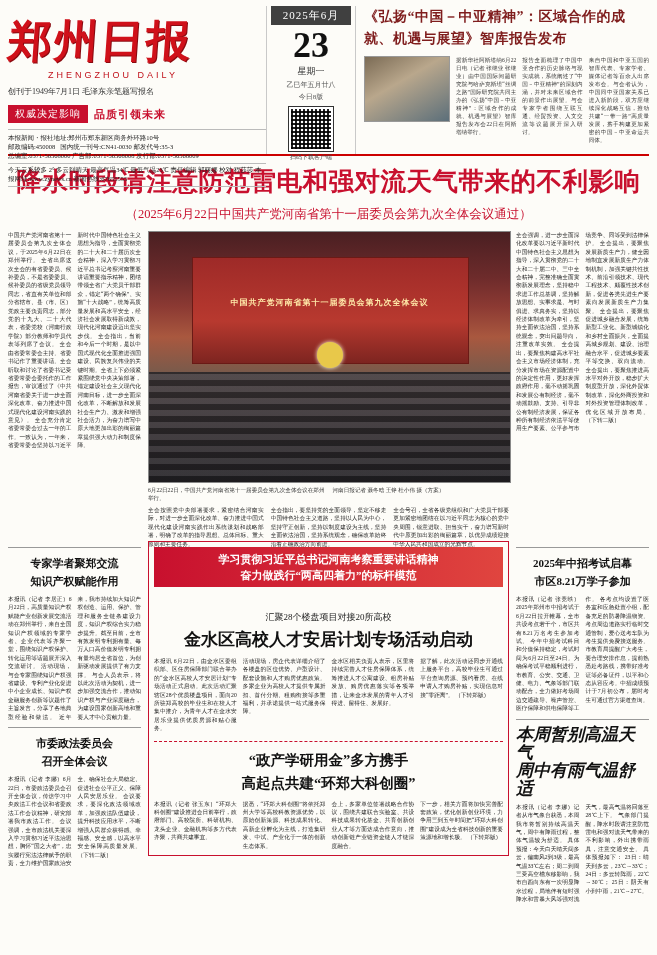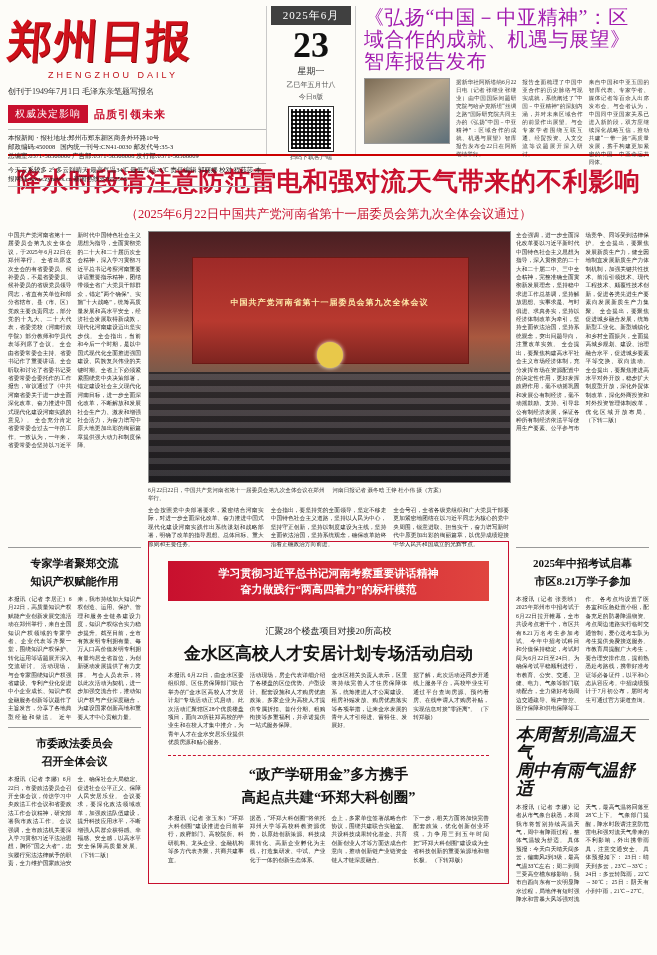--- a/index.html
+++ b/index.html
@@ -35,21 +35,21 @@
   .mh-date .dd{font-size:36px;font-weight:bold;color:#111;line-height:40px;}
   .mh-date .wk{font-size:9px;color:#333;}
   .mh-date .lunar{font-size:7px;color:#555;line-height:10px;margin-top:2px;}
   .mh-date .qr{width:40px;height:40px;margin:5px auto 0;background:
      repeating-linear-gradient(90deg,#222 0 2px,#fff 2px 4px),
      repeating-linear-gradient(0deg,#222 0 2px,#fff 2px 4px);
      background-blend-mode:multiply;border:2px solid #fff;outline:1px solid #333;}
   .mh-date .qrc{font-size:6px;color:#444;margin-top:2px;}
 
   .mh-right{flex:1;padding-left:8px;}
-  .mh-head{font-size:20px;font-weight:normal;line-height:22px;letter-spacing:0.5px;color:#a21caf;}
+  .mh-head{font-size:14px;font-weight:bold;line-height:22px;letter-spacing:0.5px;color:#7f1d1d;}
   .mh-body{display:flex;margin-top:6px;gap:6px;}
   .mh-photo{width:84px;height:64px;background:linear-gradient(150deg,#7b6b55 0%,#b9a78c 40%,#5c6f7a 100%);border:1px solid #999;}
   .mh-cols{flex:1;display:flex;gap:6px;font-size:5.6px;line-height:8px;color:#333;text-align:justify;}
   .mh-cols div{flex:1;}
 
   
   .main-head{text-align:center;margin-top:8px;}
   .main-head .t{color:#c8102e;font-weight:bold;font-size:25.5px;letter-spacing:0.5px;font-family:"DejaVu Serif",serif;}
   .main-head .s{color:#c8102e;font-size:12.5px;margin-top:7px;}
 
@@ -73,21 +73,21 @@
 
   
   .lower{display:flex;margin-top:10px;gap:7px;}
   .lw-col{width:133px;}
   .lw-mid{flex:1;}
   .sec-title{text-align:center;font-weight:bold;font-size:11px;line-height:18px;color:#111;}
   .hr-thin{border-top:1px solid #999;margin:6px 0;}
   .hr-dot{border-top:1px dashed #c8102e;margin:8px 0;}
   .lw-text{font-size:5.7px;line-height:8.4px;text-align:justify;color:#222;column-count:2;column-gap:6px;margin-top:5px;}
 
-  .feature{border:1.5px solid #c8102e;padding:19px;}
+  .feature{border:1.5px solid #c8102e;padding:5px;}
   .feat-banner{background:linear-gradient(90deg,#c8102e,#e0453f);color:#fff;text-align:center;font-weight:bold;font-size:11px;line-height:16px;padding:4px 2px;}
   .feat-sub{text-align:center;font-size:9px;margin-top:24px;color:#222;}
   .feat-title{text-align:center;font-weight:bold;font-size:17px;margin-top:4px;color:#111;}
   .feat-cols{display:flex;gap:6px;margin-top:6px;font-size:5.7px;line-height:8.4px;color:#222;text-align:justify;}
   .feat-cols div{flex:1;}
   .feat-title2{text-align:center;font-weight:bold;font-size:14.5px;line-height:21px;color:#111;margin-top:2px;}
   .weather-t{font-weight:bold;font-size:17px;line-height:18px;font-style:italic;}
 </style>
 </head>
 <body>

